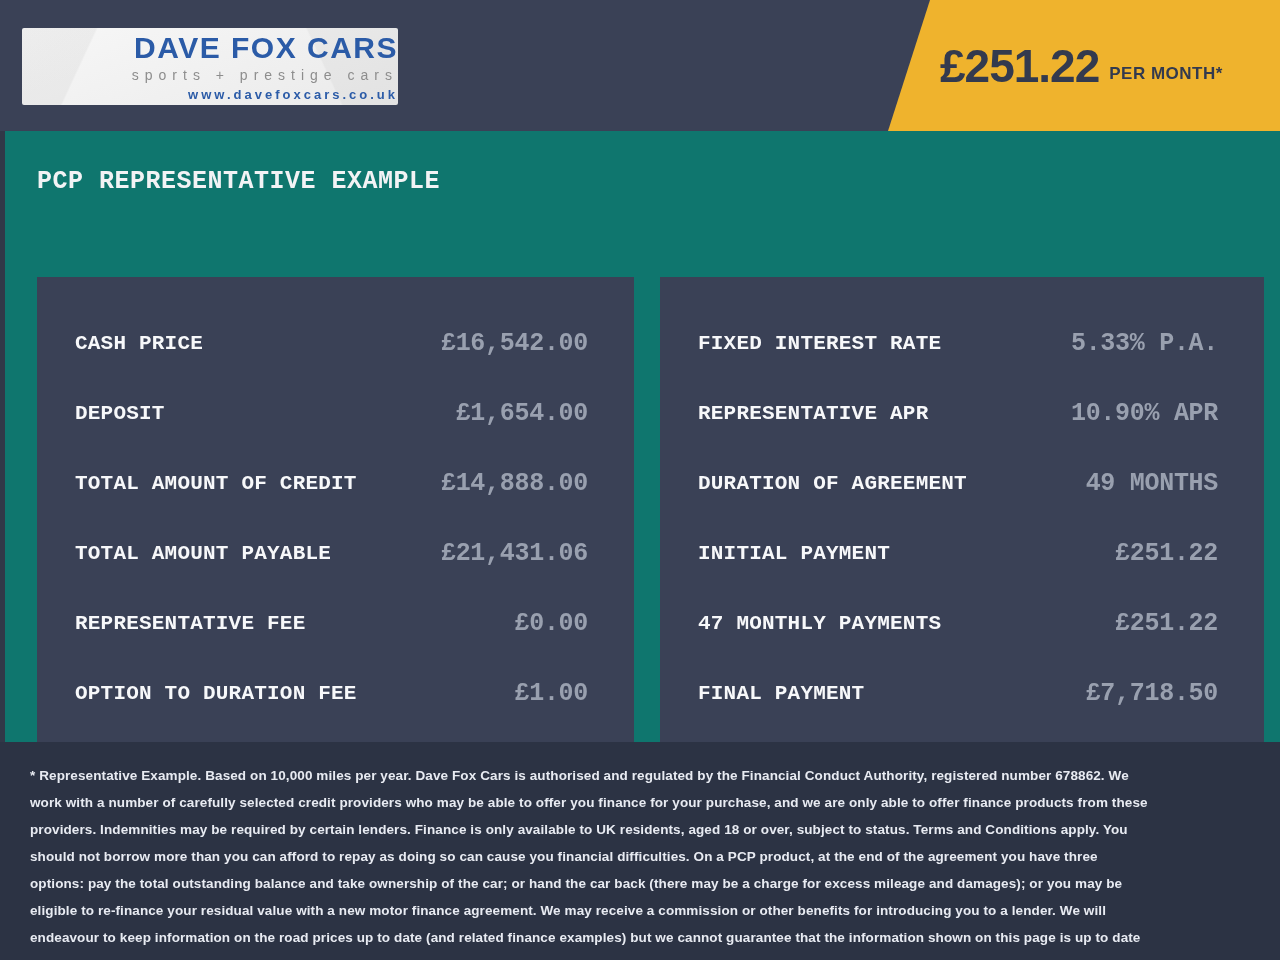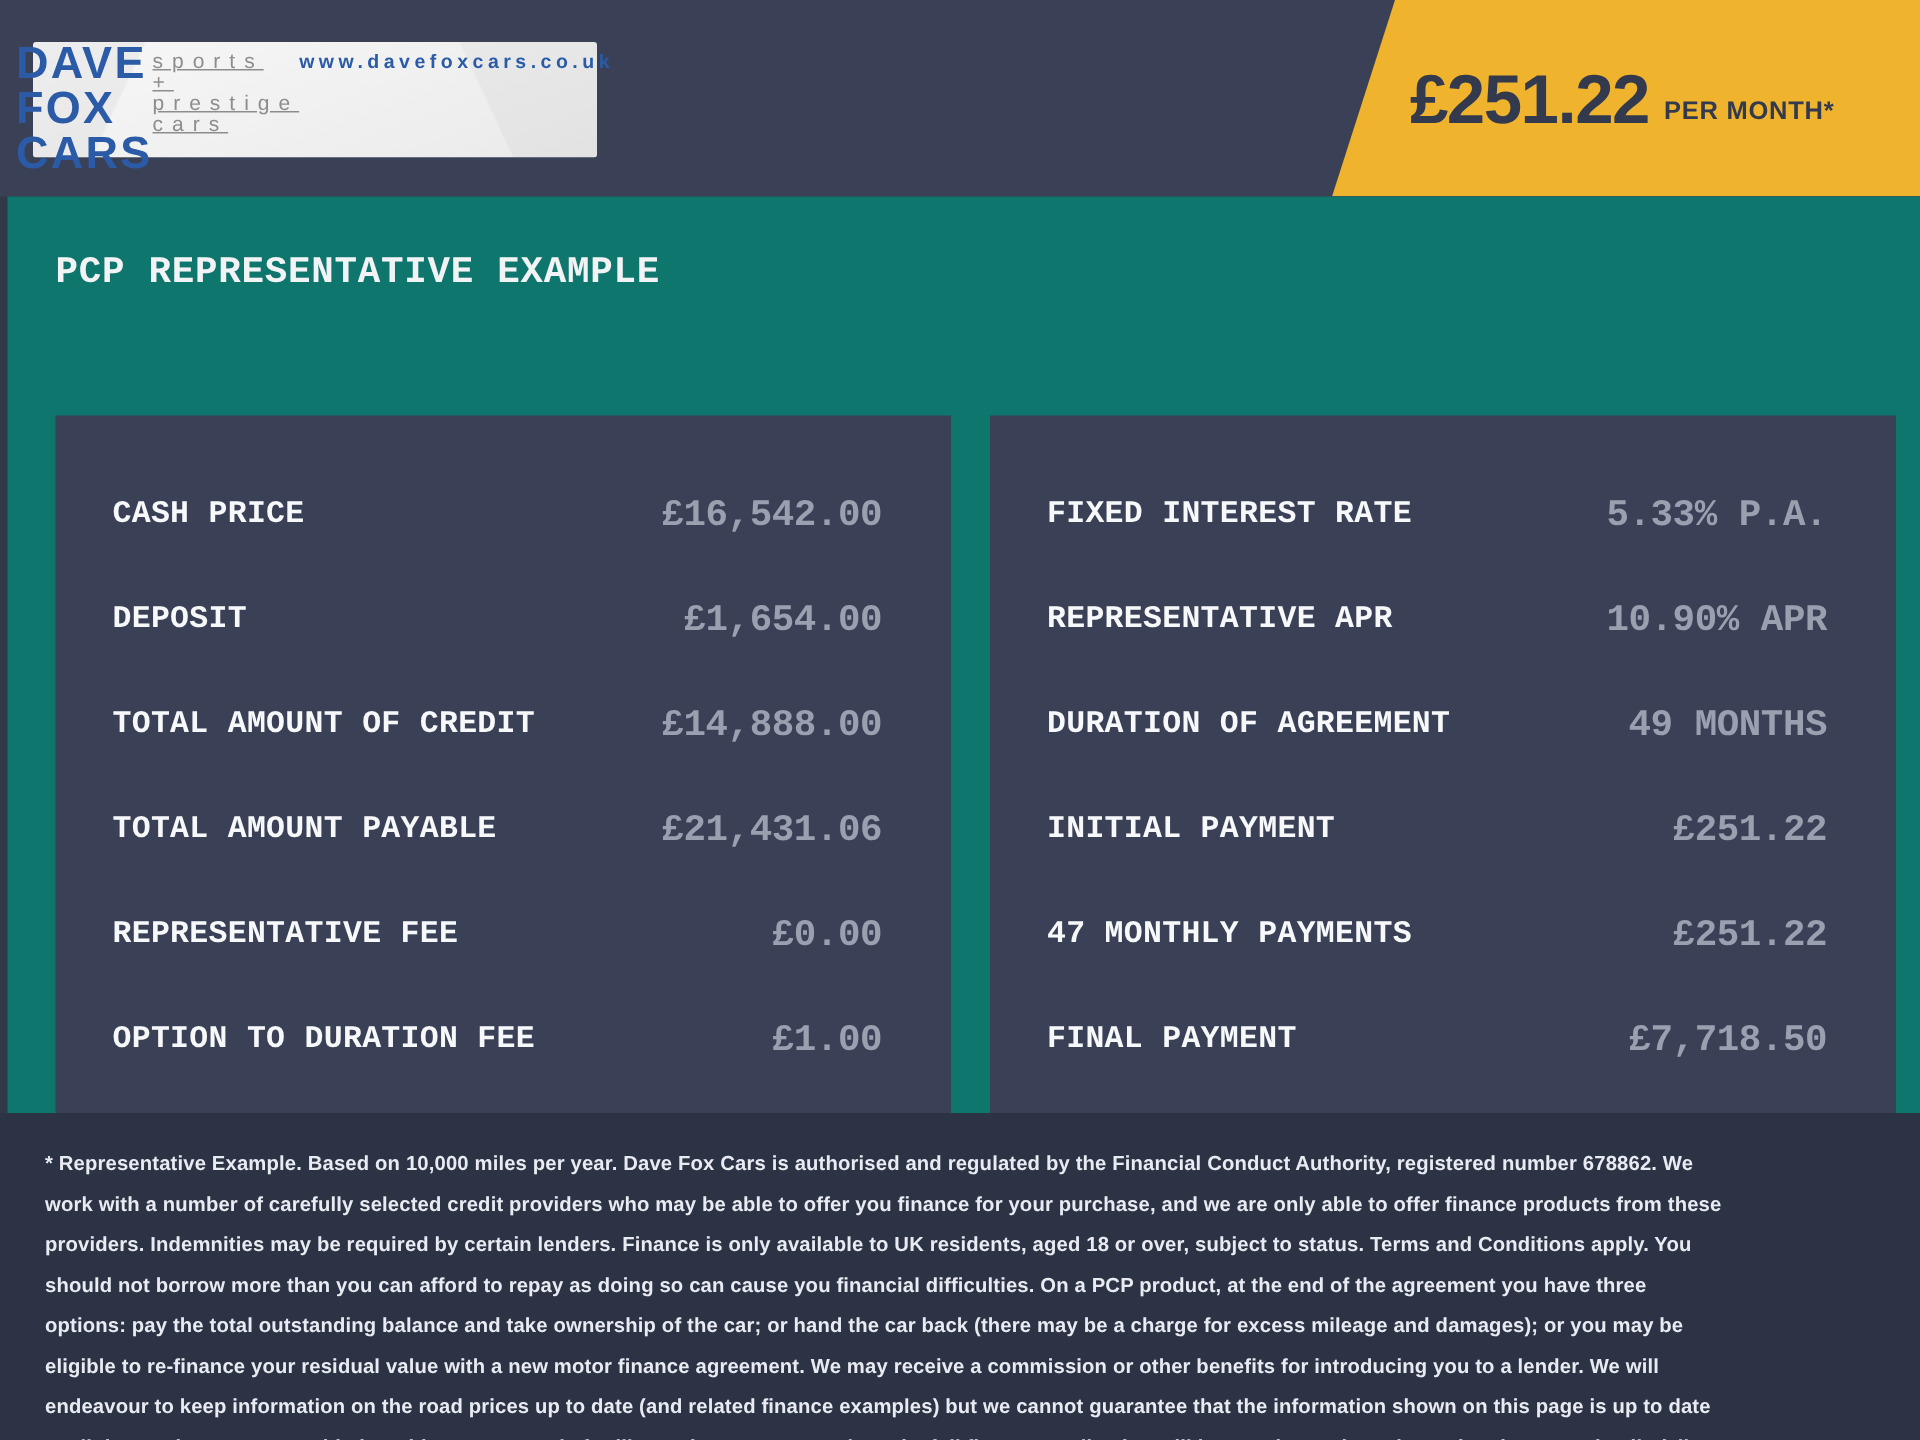--- a/index.html
+++ b/index.html
@@ -14,28 +14,28 @@
     background:#3A4156;
   }
   .logo-box{
     position:absolute;left:22px;top:28px;width:376px;height:77px;
     background:
       linear-gradient(115deg, rgba(0,0,0,0.04) 18%, rgba(0,0,0,0) 18.5%),
       linear-gradient(245deg, rgba(0,0,0,0.035) 22%, rgba(0,0,0,0) 22.5%),
       linear-gradient(160deg, rgba(255,255,255,0.5), rgba(0,0,0,0.02)),
       #EFEFEF;
     border-radius:2px;
-    display:flex;flex-direction:row;align-items:flex-start;justify-content:center;
+    display:flex;flex-direction:column;align-items:flex-end;justify-content:center;
     line-height:1;
   }
   .brand-name{
     color:#2B5BA7;font-size:30px;font-weight:800;letter-spacing:1.5px;
   }
   .brand-tagline{
-    color:#8D8D8D;font-size:14px;letter-spacing:6px;margin-top:5px;text-decoration:underline;
+    color:#8D8D8D;font-size:14px;letter-spacing:6px;margin-top:5px;
   }
   .brand-website{
     color:#2B5BA7;font-size:13px;font-weight:700;letter-spacing:3px;margin-top:6px;
   }
   .price-banner{
     position:absolute;top:0;right:0;width:392px;height:131px;
     background:#EFB32D;
     clip-path:polygon(42px 0, 100% 0, 100% 100%, 0 100%);
     display:flex;align-items:center;
     padding-left:52px;box-sizing:border-box;

